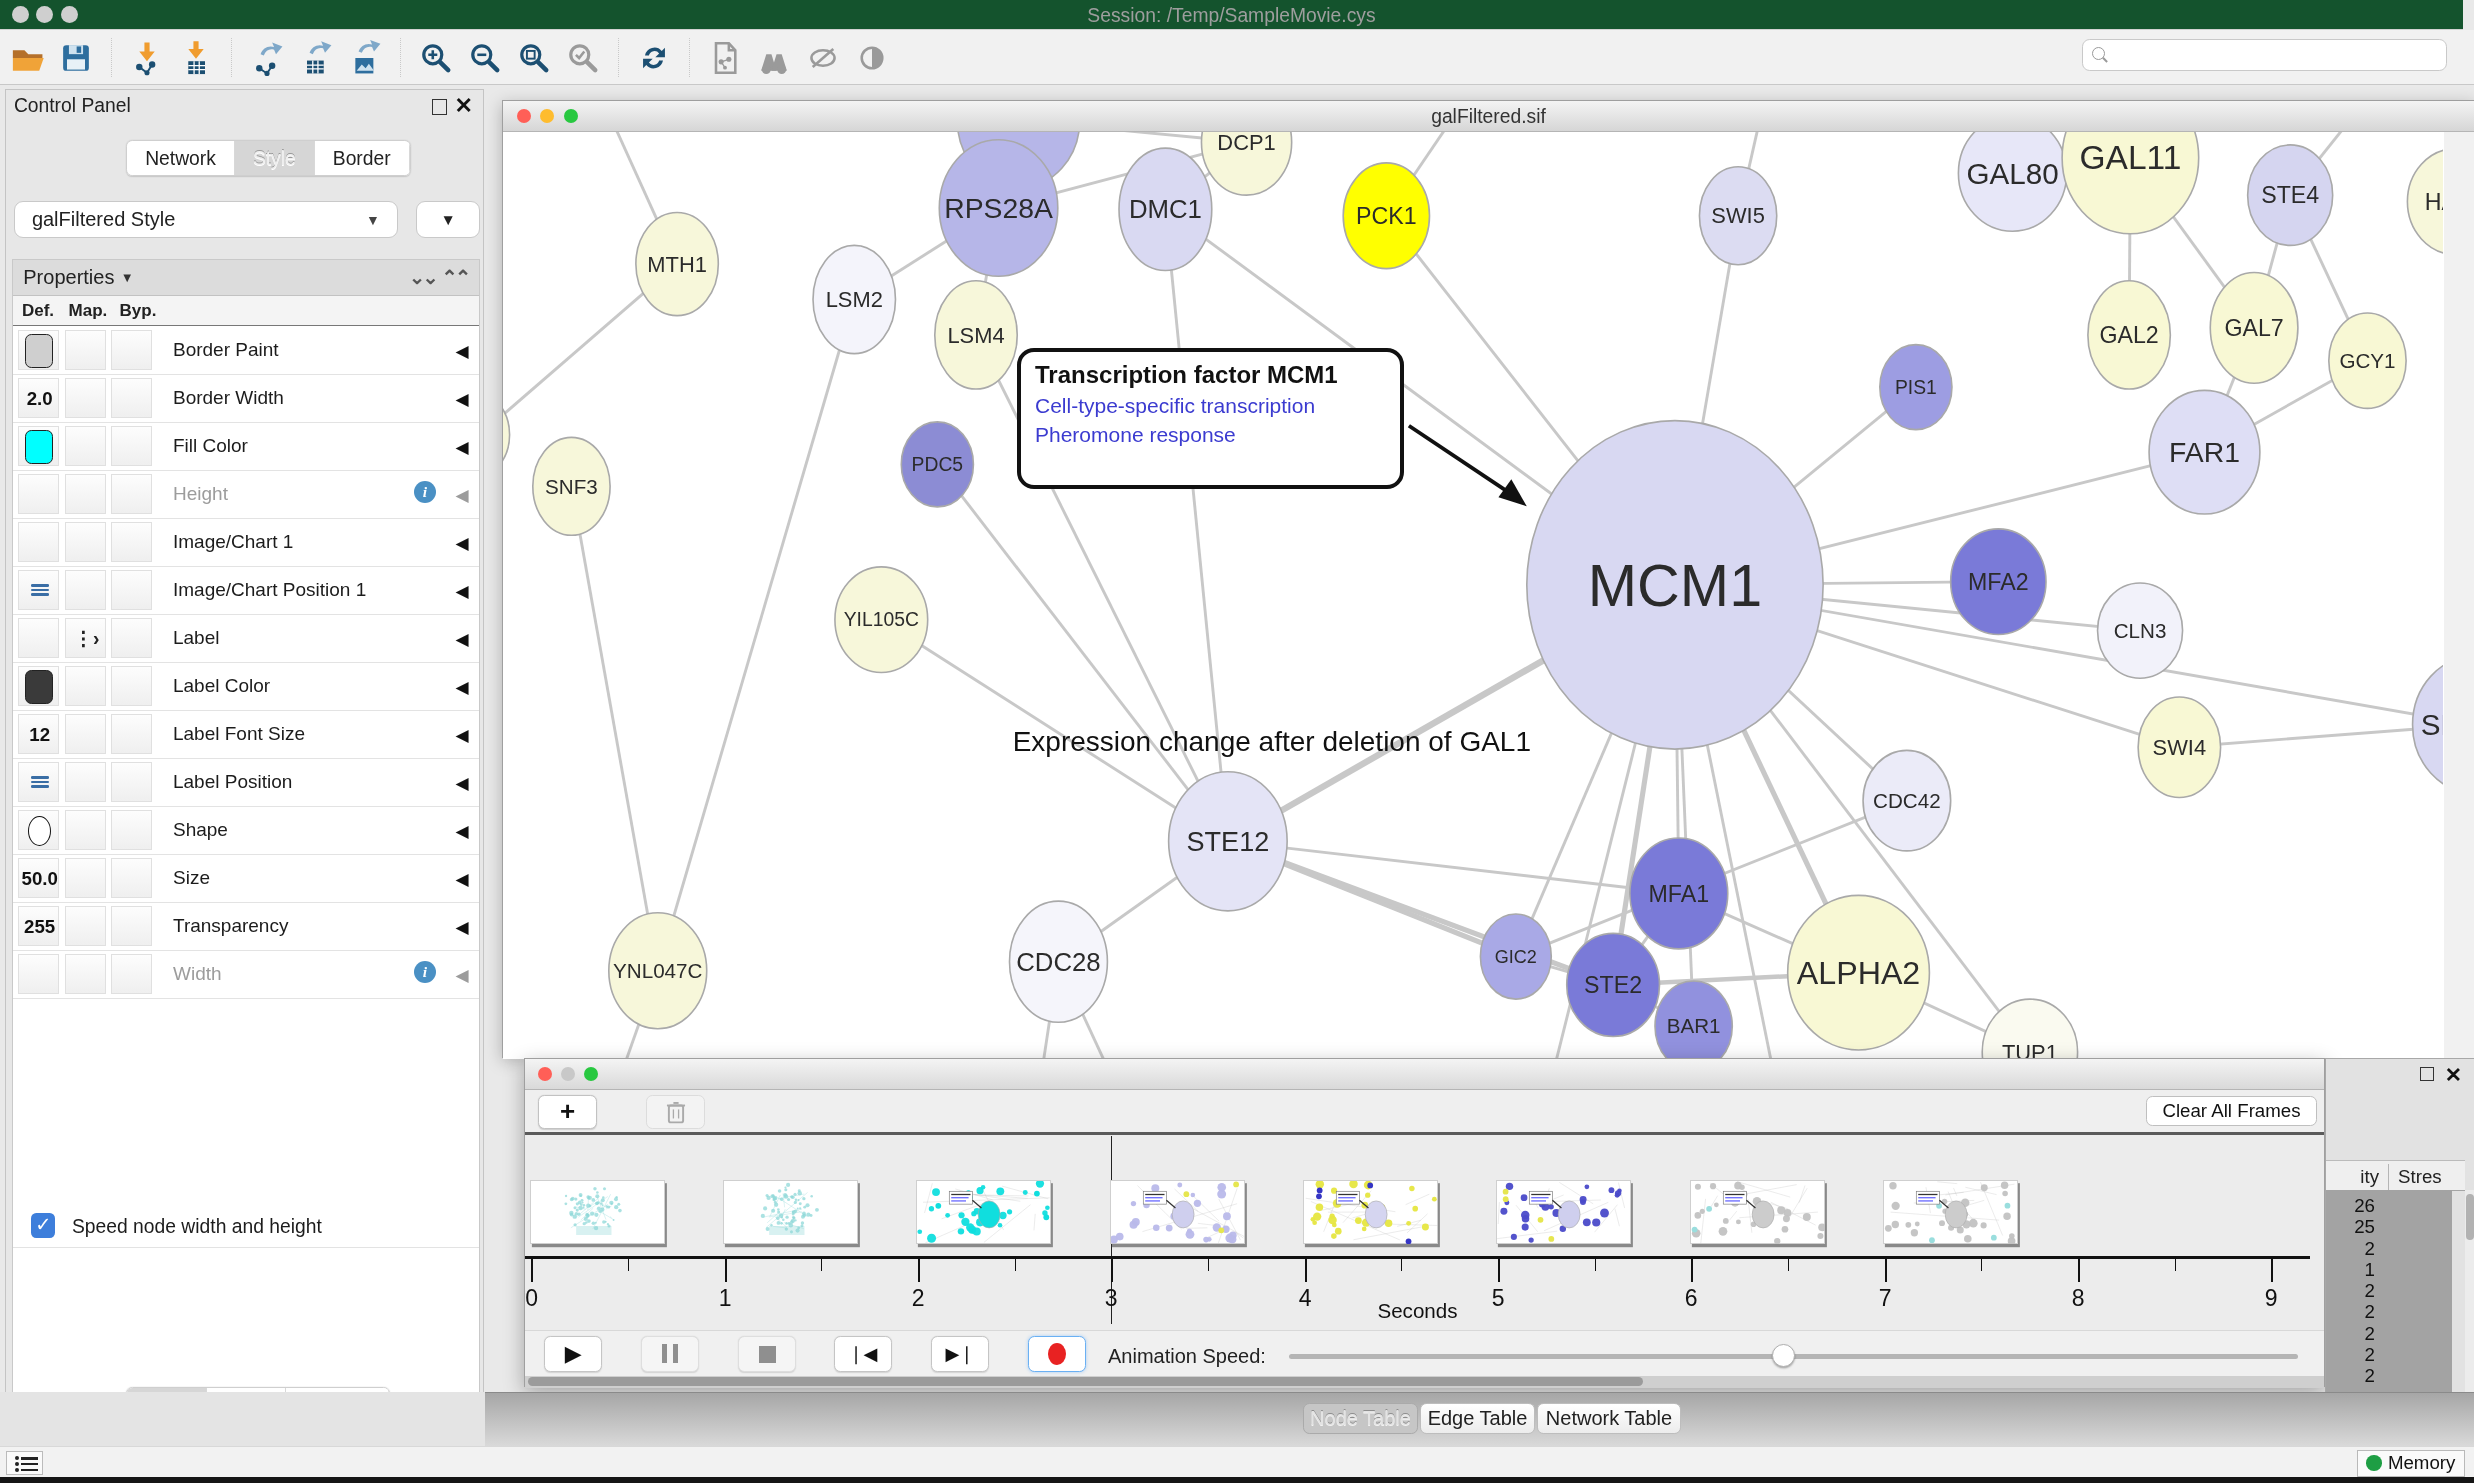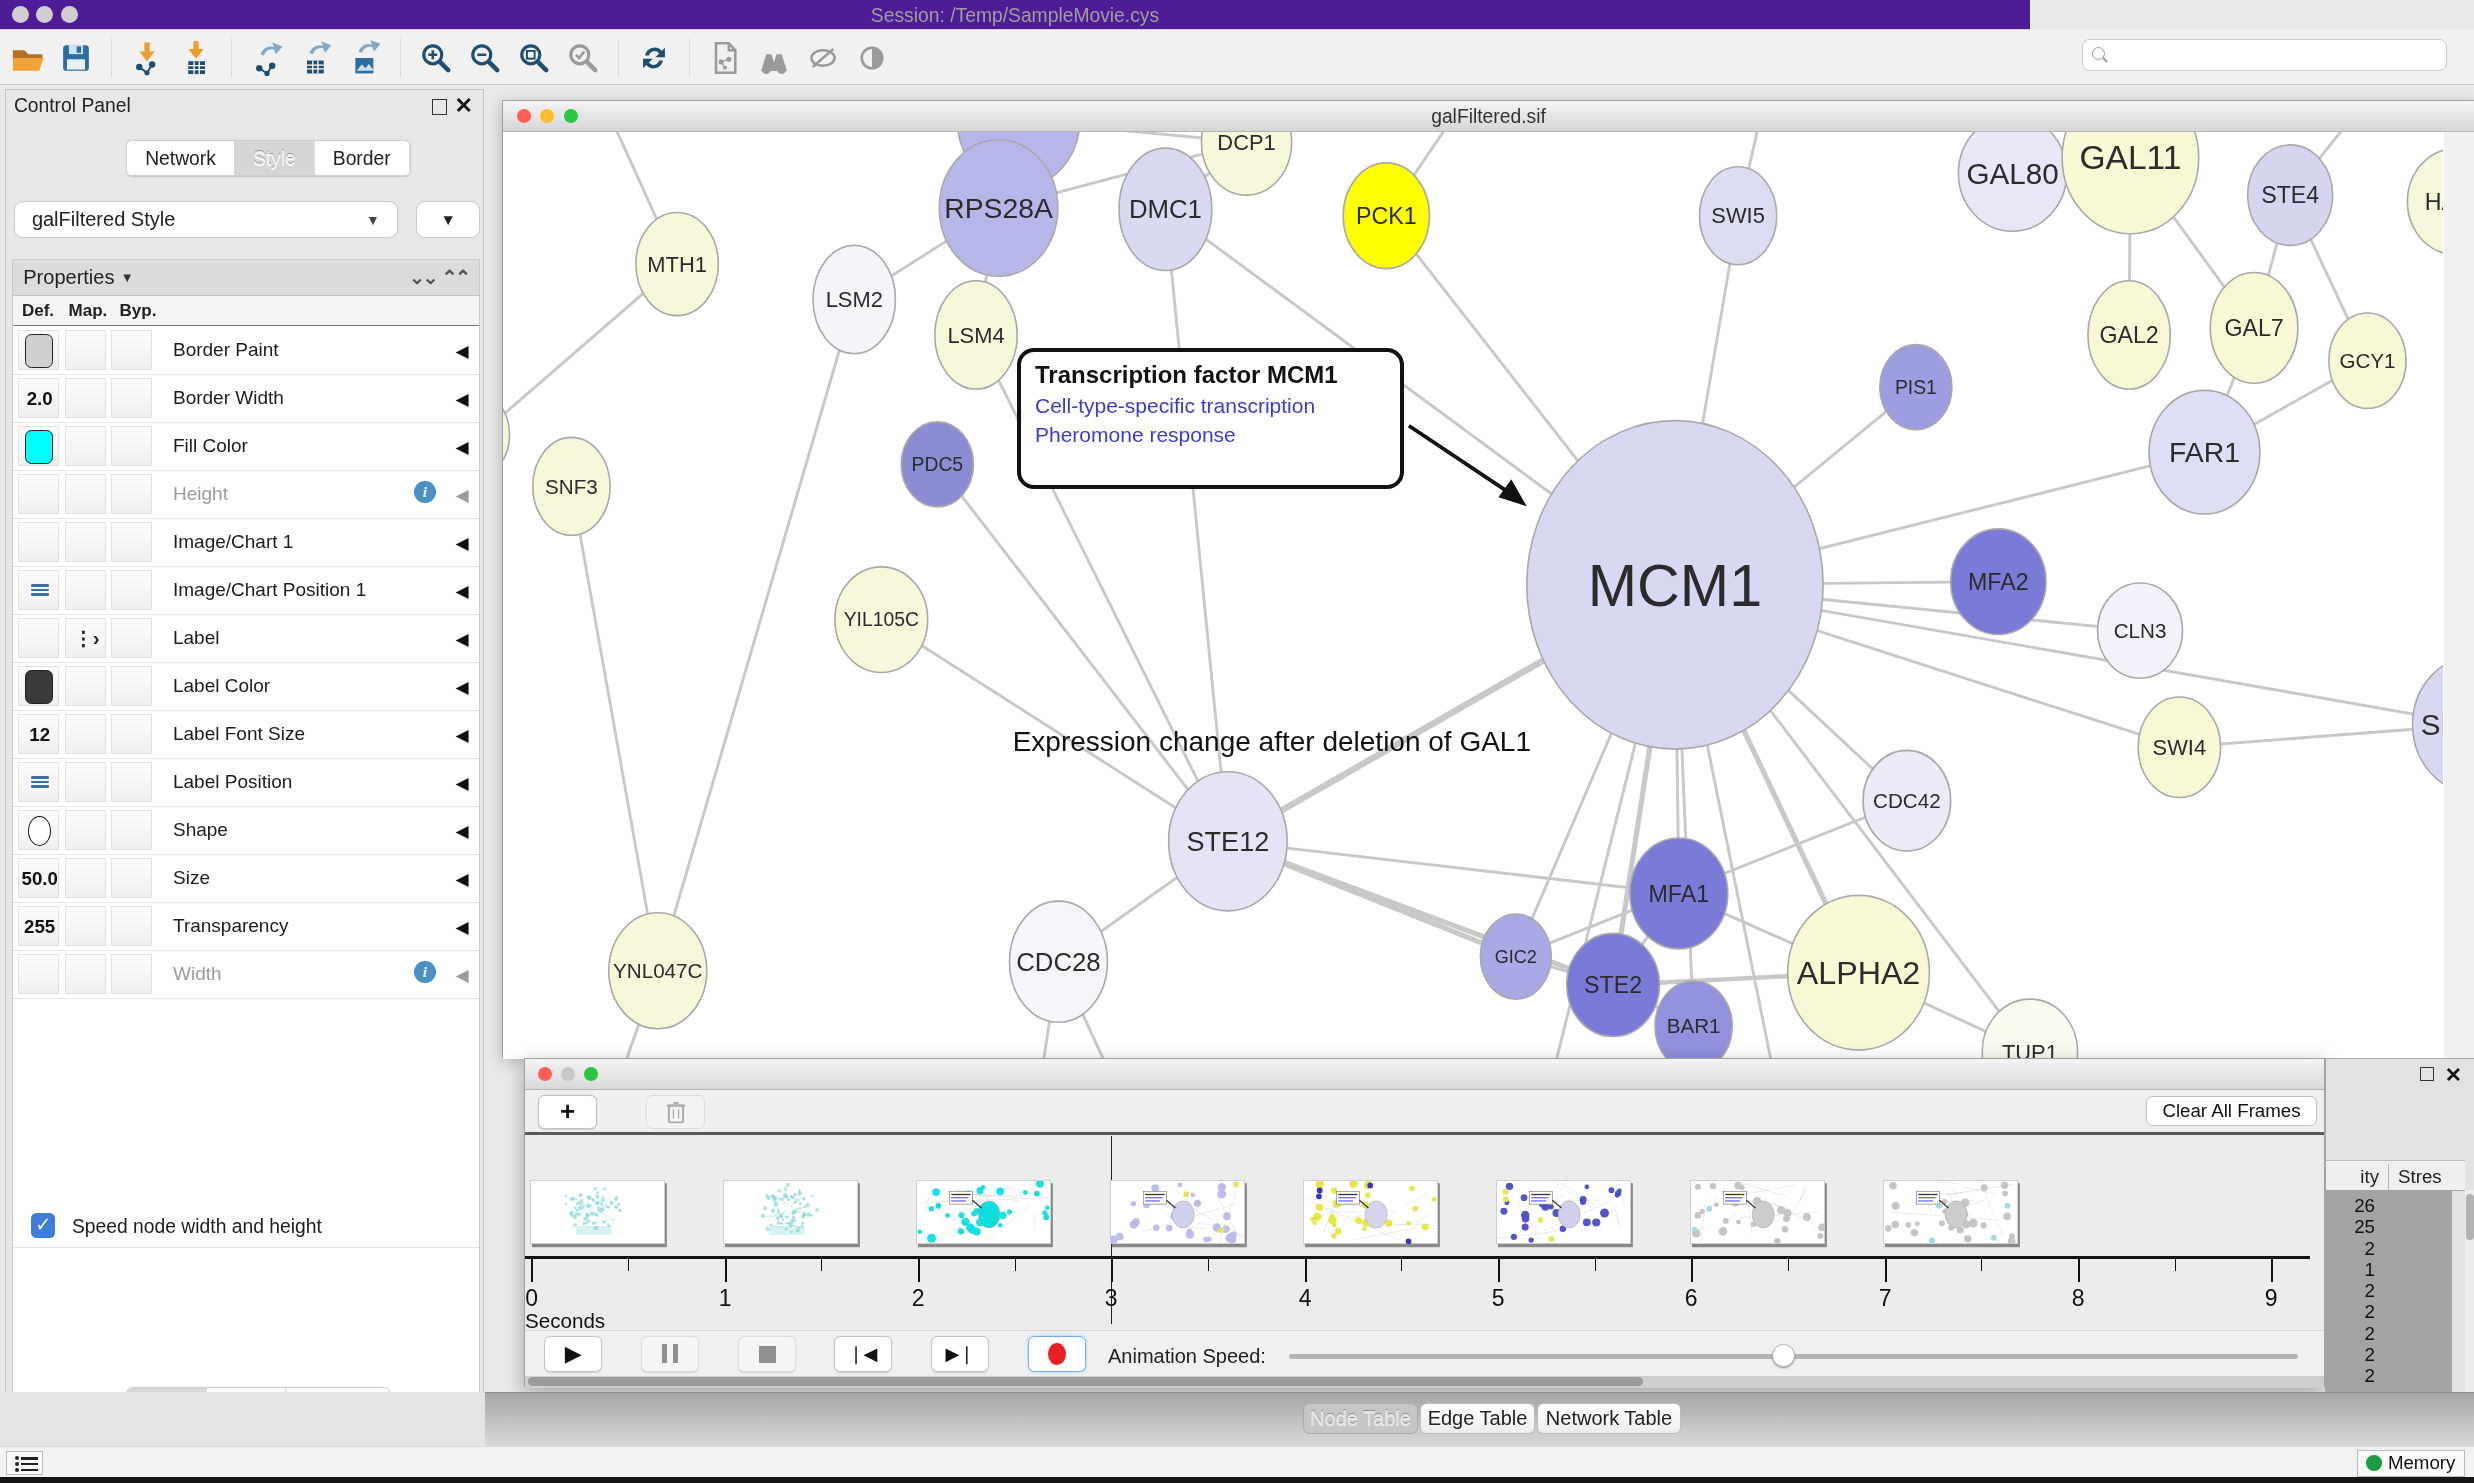--- a/index.html
+++ b/index.html
@@ -1,20 +1,20 @@
 <!DOCTYPE html>
 <html style="font-size:10.3px"><head>
 <meta charset="utf-8">
 <style>
   html,body{margin:0;padding:0;background:#e9e9e9;}
   *{box-sizing:border-box;font-family:"Liberation Sans",sans-serif;}
   #app{position:relative;width:2475px;height:1484px;background:#e9e9e9;overflow:hidden;}
 
   
-  #titlebar{position:absolute;left:0;top:0;width:2030px;height:30px;background:#4c1d95;border-bottom:0.6px solid #d2d2d2;}
+  #titlebar{position:absolute;left:0;top:0;width:2463px;height:30px;background:#14532d;border-bottom:0.6px solid #d2d2d2;}
   .tl-dot{position:absolute;border-radius:50%;width:17px;height:17px;top:5.8px;}
   #titlebar .t1{left:11.6px;background:#cfcfcf;}#titlebar .t2{left:36px;background:#cfcfcf;}#titlebar .t3{left:61px;background:#cfcfcf;}
   #app-title{position:absolute;left:0;right:0;top:5.2px;text-align:center;font-size:19.3px;color:#9e9e9e;}
   #toolbar{position:absolute;left:0;top:30px;width:2475px;height:55px;background:#f1f1f1;border-bottom:1.3px solid #c8c8c8;}
   #toolbar-icons{position:absolute;left:9px;top:0;height:55px;display:flex;align-items:center;gap:13px;}
   .tb-icon{width:36px;height:36px;display:flex;align-items:center;justify-content:center;}
   .tb-sep{width:1.3px;height:39px;border-left:1.3px dotted #c9c9c9;margin:0 3.9px;}
   #searchbox{position:absolute;right:28px;top:9px;width:365px;height:32px;background:#fff;border:1.3px solid #c9c9c9;border-radius:7.7px;}
   #search-mag{position:absolute;left:9px;top:7px;width:13px;height:13px;border:1.9px solid #9a9a9a;border-radius:50%;}
   #search-mag:after{content:"";position:absolute;left:9px;top:11px;width:6.4px;height:1.9px;background:#9a9a9a;transform:rotate(45deg);}
@@ -86,21 +86,21 @@
   #cy-del{position:absolute;left:121px;top:5.2px;width:59px;height:34px;background:#f3f3f3;border:0.6px solid #dcdcdc;border-radius:6.4px;display:flex;align-items:center;justify-content:center;}
   #cy-clear{position:absolute;left:1621px;top:6.4px;width:171px;height:30px;background:#fff;border:0.6px solid #bfbfbf;border-radius:6.4px;font-size:18.7px;color:#111;text-align:center;line-height:28px;}
   #cy-sep{position:absolute;left:0;top:73px;width:100%;height:2.6px;background:#5a5a5a;}
   #cy-timeline{position:absolute;left:0;top:76px;width:100%;height:195px;background:#ececec;overflow:hidden;}
   #cy-playhead{position:absolute;top:1.3px;width:1.3px;height:188px;background:#222;}
   .frame-thumb{position:absolute;top:45px;width:135px;height:64px;background:#fff;border:0.6px solid #cfcfcf;box-shadow:1.9px 3.2px 0 rgba(120,120,120,.85);}
   #cy-ruler{position:absolute;left:0;top:121px;width:1785px;height:2.6px;background:#111;}
   .tick-major{position:absolute;top:124px;width:1.9px;height:23px;background:#111;}
   .tick-minor{position:absolute;top:124px;width:1.3px;height:11.6px;background:#111;}
   .tick-label{position:absolute;top:150px;width:39px;margin-left:-19.3px;text-align:center;font-size:23px;color:#111;}
-  #cy-seconds{position:absolute;left:0;top:174px;width:1785px;font-size:20.6px;color:#111;}
+  #cy-seconds{position:absolute;left:0;top:164px;width:1785px;text-align:center;font-size:20.6px;color:#111;}
   #cy-controls{position:absolute;left:0;top:271px;width:100%;height:46px;background:#f0f0f0;border-top:0.6px solid #d8d8d8;}
   .play-btn{position:absolute;top:5.2px;width:58px;height:36px;background:#fff;border:0.6px solid #c5c5c5;border-radius:6.4px;display:flex;align-items:center;justify-content:center;box-shadow:0 0.6px 1.3px rgba(0,0,0,.12);}
   .play-btn.flat{background:#f5f5f5;border-color:#dedede;}
   .play-btn.record-active{border:1.9px solid #6ab0f3;box-shadow:0 0 3.9px #a7cdf5;}
   .glyph{font-size:22px;color:#111;}
   .pausebars div{display:inline-block;width:5.8px;height:19.3px;background:#8f8f8f;margin:0 2.6px;}
   .stopsq{width:17px;height:17px;background:#8f8f8f;}
   .recdot{width:18px;height:22px;background:#e82222;border-radius:50%;}
   #speed-label{position:absolute;left:583px;top:14px;font-size:20px;color:#222;}
   #speed-track{position:absolute;left:764px;top:23px;width:1009px;height:4.5px;background:#b5b5b5;border-radius:2.6px;}

